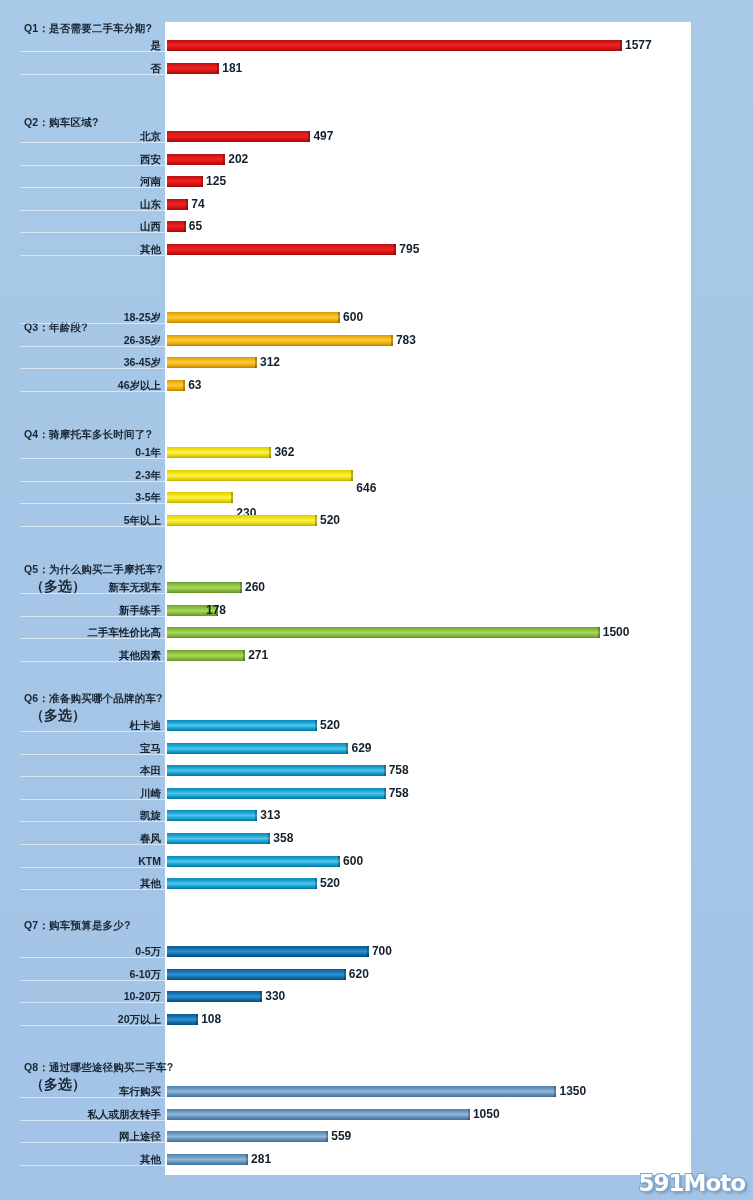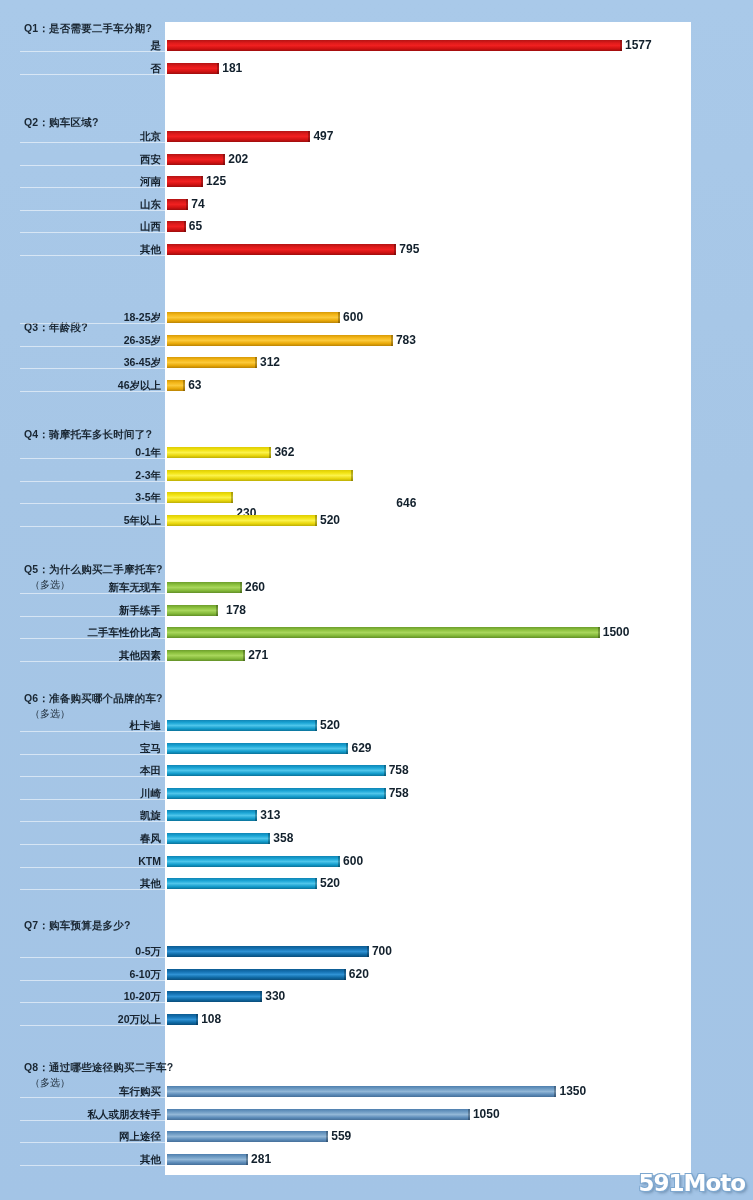--- a/index.html
+++ b/index.html
@@ -38,22 +38,22 @@
     position:absolute;
     color:#1a2733;
     font-size:10.5px;
     font-weight:700;
     white-space:nowrap;
     letter-spacing:.2px;
   }
   .qsub{
     position:absolute;
     color:#1a2733;
-    font-size:10px;
-    font-weight:400;
+    font-size:14px;
+    font-weight:700;
     white-space:nowrap;
   }
   .cat-label{
     position:absolute;
     right:0;
     width:145px;
     text-align:right;
     color:#16222e;
     font-size:10.5px;
     font-weight:700;
@@ -186,21 +186,21 @@
       <div class="cat-label" style="left: 20px; top: 446px;">0-1年</div>
       <div class="bar c-yellow" style="left: 167px; top: 447px; width: 104.437px; height: 11px;">
         <span class="cap"></span>
       </div>
       <div class="val" style="left: 274.437px; top: 447px;">362</div>
       <div class="gridline" style="top: 480.6px;"></div>
       <div class="cat-label" style="left: 20px; top: 468.6px; text-align: right;">2-3年</div>
       <div class="bar c-yellow" style="left: 167px; top: 469.6px; width: 186.371px; height: 11px;">
         <span class="cap"></span>
       </div>
-      <div class="val" style="left: 356.371px; top: 498px; margin-left: 40px;">646</div>
+      <div class="val" style="left: 356.371px; top: 483px;">646</div>
       <div class="gridline" style="top: 503.2px;"></div>
       <div class="cat-label" style="left: 20px; top: 491.2px;">3-5年</div>
       <div class="bar c-yellow" style="left: 167px; top: 492.2px; width: 66.355px; height: 11px;">
         <span class="cap"></span>
       </div>
       <div class="val" style="left: 236.355px; top: 508px;">230</div>
       <div class="gridline" style="top: 525.8px;"></div>
       <div class="cat-label" style="left: 20px; top: 513.8px;">5年以上</div>
       <div class="bar c-yellow" style="left: 167px; top: 514.8px; width: 150.02px; height: 11px;">
         <span class="cap"></span>
@@ -212,21 +212,21 @@
       <div class="cat-label" style="left: 20px; top: 581px;">新车无现车</div>
       <div class="bar c-green" style="left: 167px; top: 582px; width: 75.01px; height: 11px;">
         <span class="cap"></span>
       </div>
       <div class="val" style="left: 245.01px; top: 582px;">260</div>
       <div class="gridline" style="top: 615.6px;"></div>
       <div class="cat-label" style="left: 20px; top: 603.6px;">新手练手</div>
       <div class="bar c-green" style="left: 167px; top: 604.6px; width: 51.353px; height: 11px;">
         <span class="cap"></span>
       </div>
-      <div class="val" style="left: 226px; top: 604.6px;">178</div>
+      <div class="val" style="left: 206px; top: 604.6px;">178</div>
       <div class="gridline" style="top: 638.2px;"></div>
       <div class="cat-label" style="left: 20px; top: 626.2px;">二手车性价比高</div>
       <div class="bar c-green" style="left: 167px; top: 627.2px; width: 432.75px; height: 11px;">
         <span class="cap"></span>
       </div>
       <div class="val" style="left: 602.75px; top: 627.2px;">1500</div>
       <div class="gridline" style="top: 660.8px;"></div>
       <div class="cat-label" style="left: 20px; top: 648.8px;">其他因素</div>
       <div class="bar c-green" style="left: 167px; top: 649.8px; width: 78.1835px; height: 11px;">
         <span class="cap"></span>

